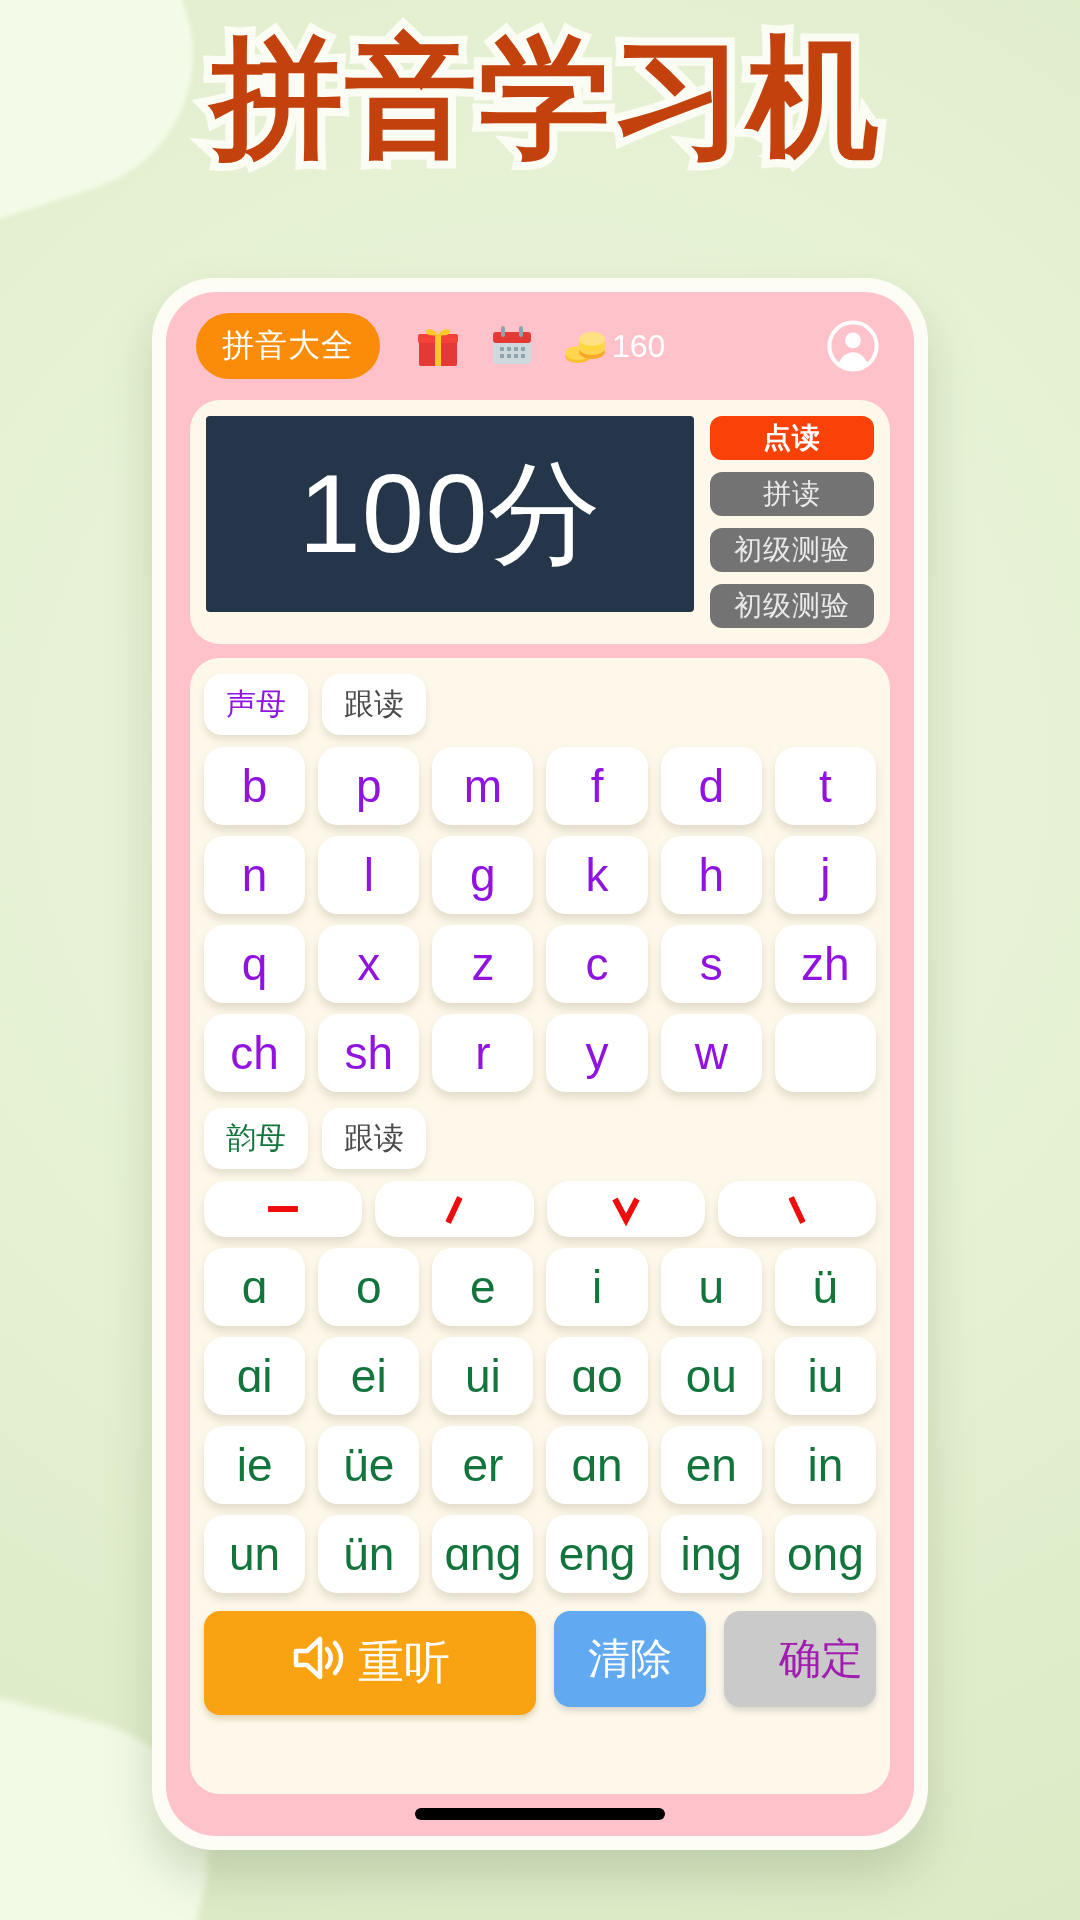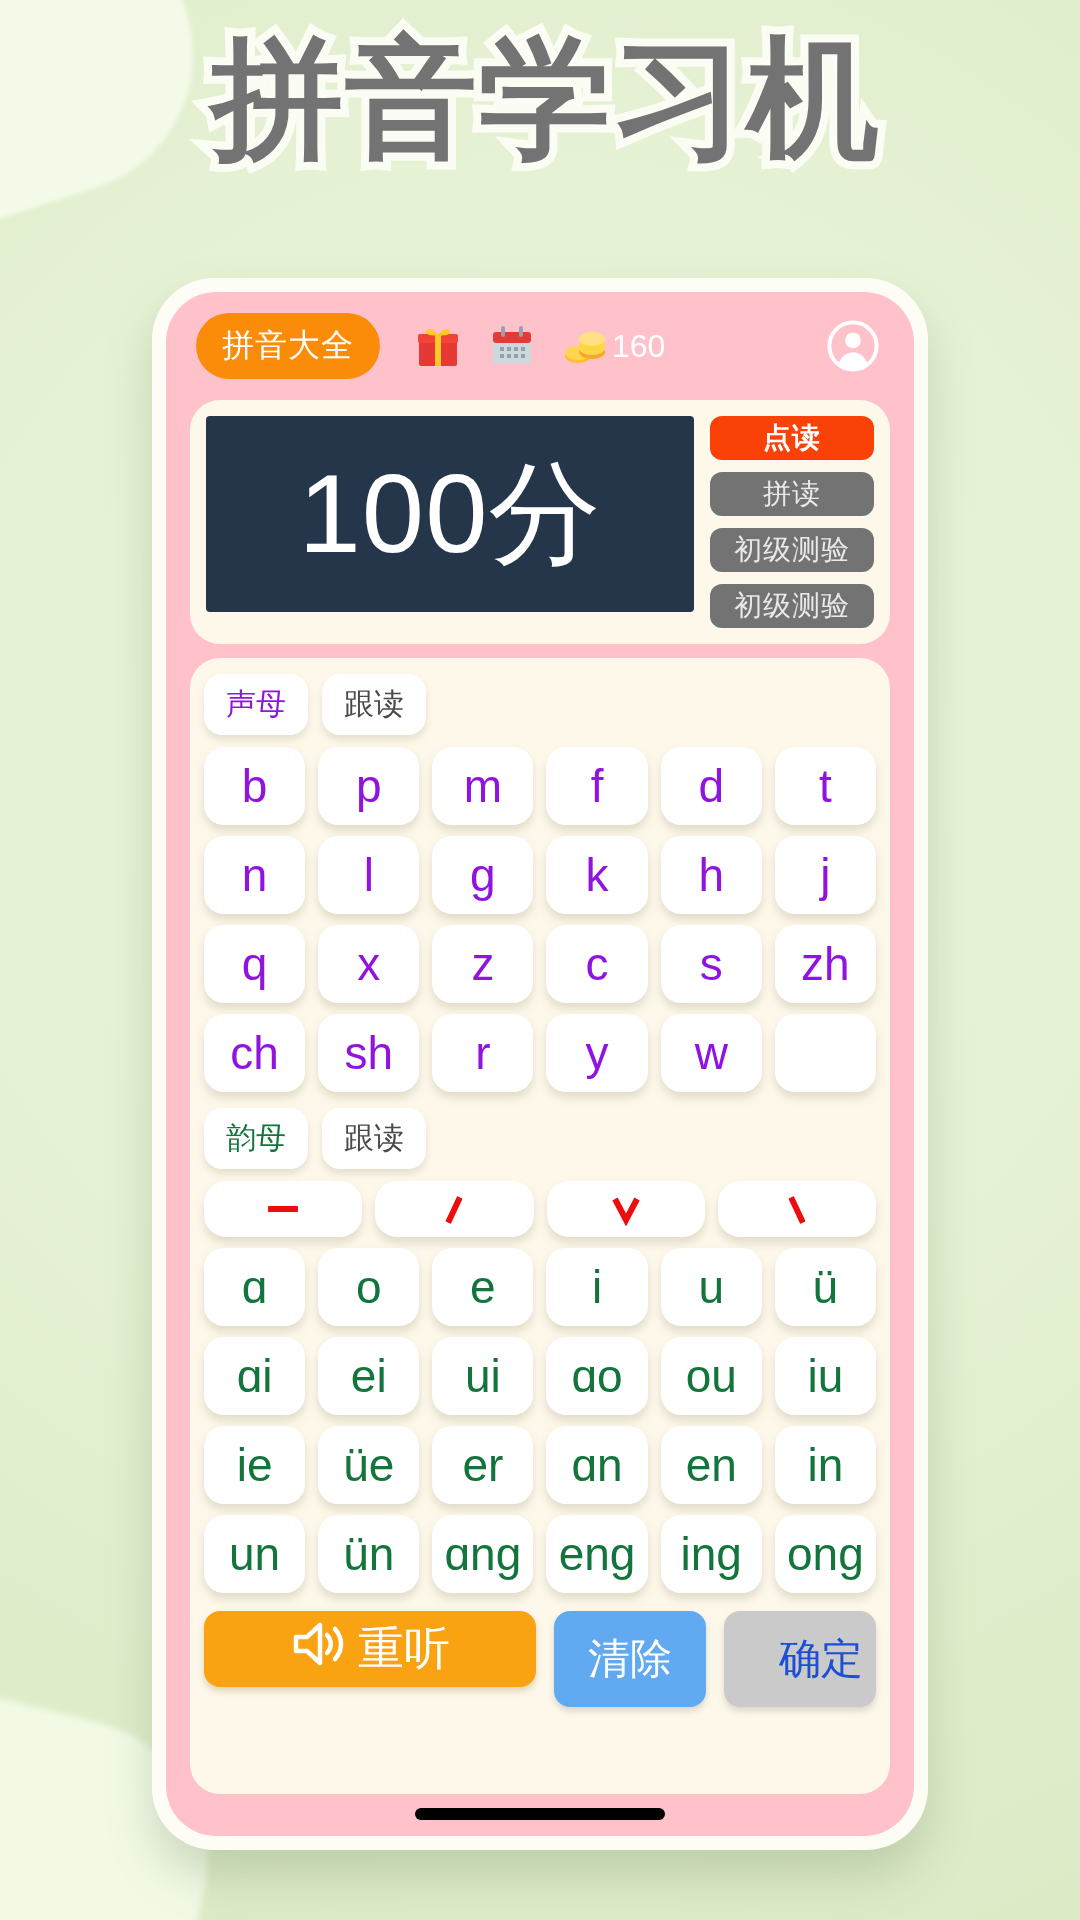--- a/index.html
+++ b/index.html
@@ -33,25 +33,25 @@
     transform: rotate(14deg);
     border-radius: 0 140px 0 0;
     filter: blur(3px);
   }
 
   
   .app-title {
     position: absolute;
     top: 26px; left: 12px; right: 0;
     text-align: center;
-    font-family: Liberation Sans, sans-serif;
+    font-family: Liberation Serif, serif;
     font-size: 132px;
     font-weight: 700;
     letter-spacing: 2px;
-    color: #737373;
+    color: #c2410c;
     -webkit-text-stroke: 16px #fbfdf4;
     paint-order: stroke fill;
     line-height: 1.1;
     z-index: 2;
   }
 
   
   .phone {
     position: absolute;
     top: 278px;
@@ -210,42 +210,42 @@
   .action-row {
     display: flex;
     gap: 18px;
     margin-top: 18px;
     align-items: stretch;
   }
   .btn-replay {
     flex: 1 1 auto;
     background: #faa312;
     border-radius: 16px;
-    height: 76px;
+    height: 104px;
     display: flex;
     align-items: center;
     justify-content: center;
     gap: 12px;
     color: #ffffff;
     font-size: 46px;
     box-shadow: 0 4px 6px rgba(150,120,40,0.28);
   }
   .btn-clear, .btn-confirm {
     width: 152px;
     border-radius: 16px;
     height: 96px;
     display: flex;
     align-items: center;
     justify-content: center;
     font-size: 42px;
     box-shadow: 0 4px 6px rgba(120,120,120,0.26);
     font-family: Liberation Mono, monospace;
   }
   .btn-clear   { background: #61a9f1; color: #ffffff; }
-  .btn-confirm { background: #cacaca; color: #1d4ed8; padding-left: 42px; }
+  .btn-confirm { background: #cacaca; color: #a21caf; padding-left: 42px; }
 
   
   .home-bar-wrap {
     flex: 0 0 auto;
     display: flex;
     justify-content: center;
     padding-top: 14px;
   }
   .home-bar {
     width: 250px;

